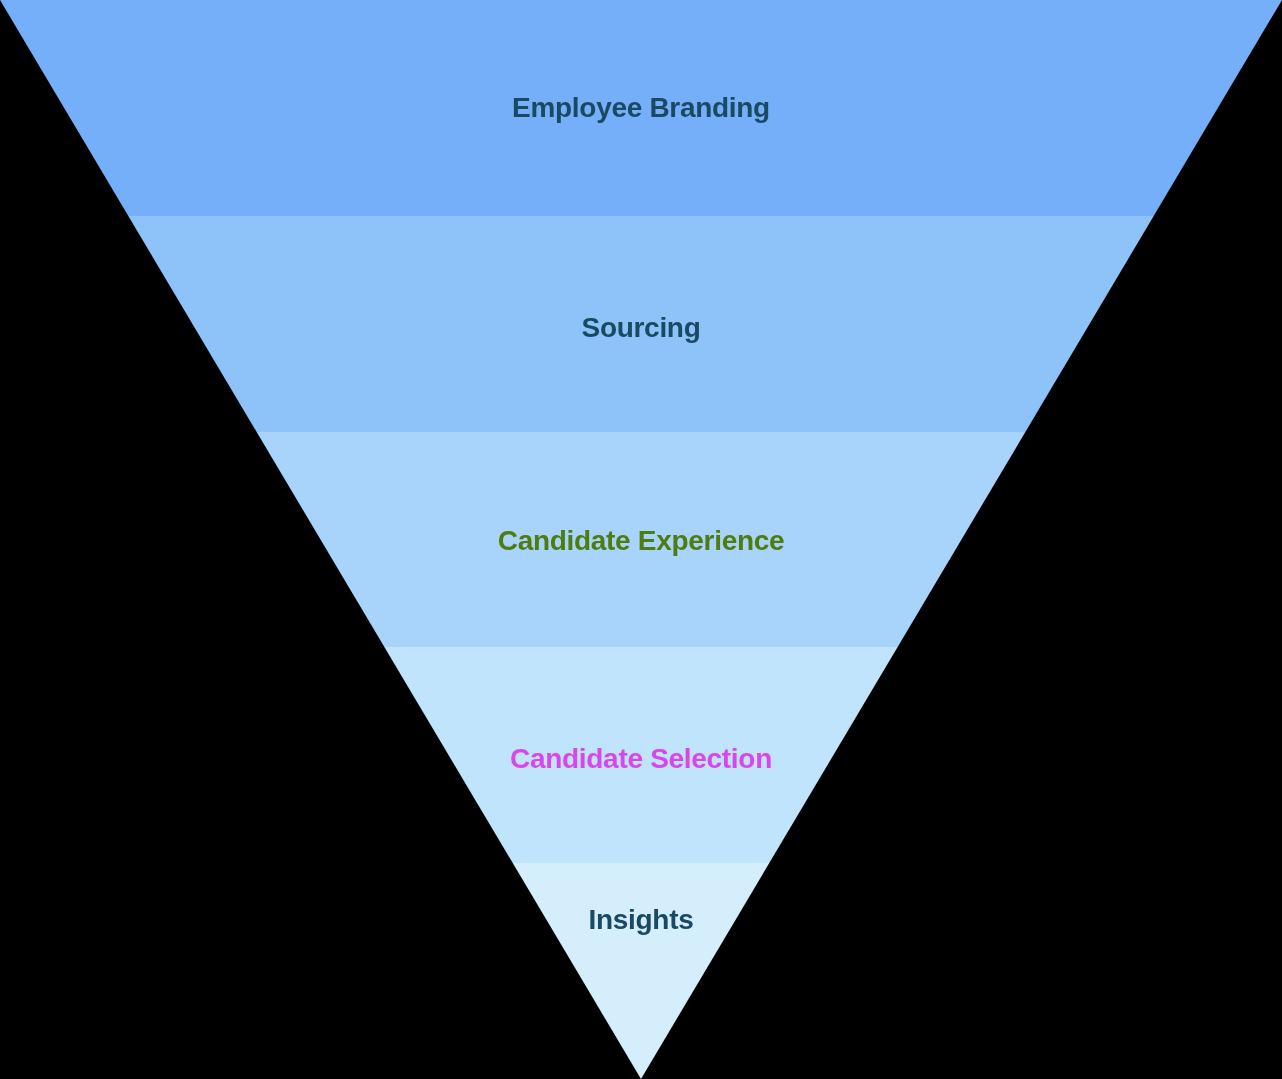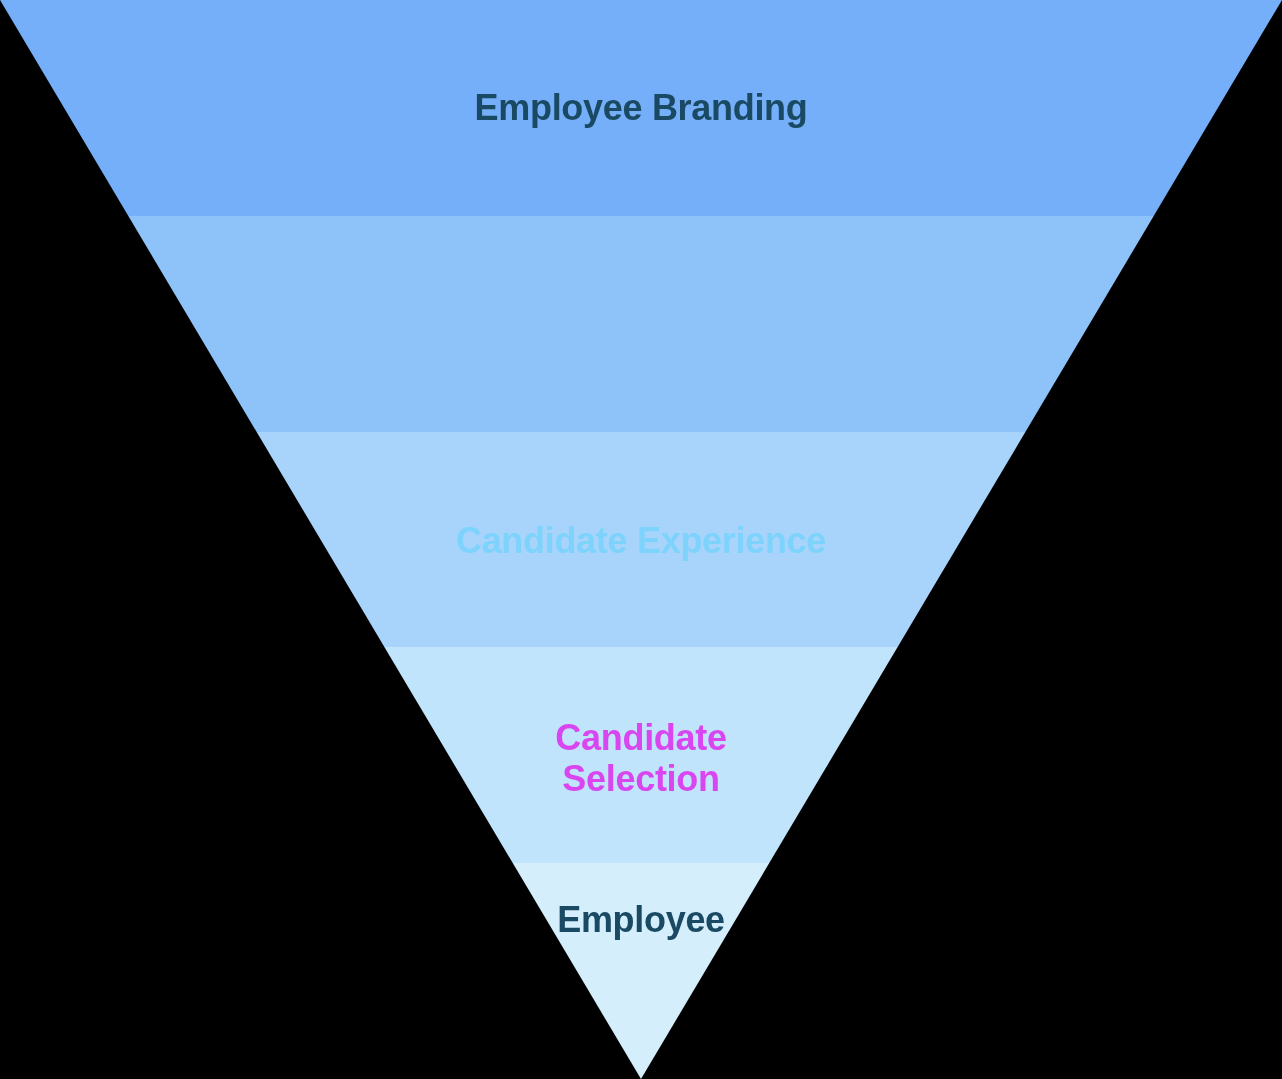--- a/index.html
+++ b/index.html
@@ -27,21 +27,21 @@
   }
   .band {
     width: 100%;
     height: 20%;
   }
   .layer-label {
     position: absolute;
     left: 50%;
     transform: translate(-50%, -50%);
     font-weight: bold;
-    font-size: 36px;
+    font-size: 28px;
     line-height: 41px;
     letter-spacing: -0.3px;
     color: #1A4A63;
     text-align: center;
     white-space: nowrap;
   }
   .layer-label.wrap {
     white-space: normal;
     width: 300px;
   }
@@ -57,18 +57,19 @@
 <div class="stage">
   <div class="funnel">
 
     <div class="band" style="background-color: rgb(117, 175, 249);"></div>
     <div class="band" style="background-color: rgb(142, 195, 250);"></div>
     <div class="band" style="background-color: rgb(168, 212, 251);"></div>
     <div class="band" style="background-color: rgb(192, 228, 252);"></div>
     <div class="band" style="background-color: rgb(212, 238, 252);"></div>
 
     <div id="label-0" class="layer-label" style="color: rgb(26, 74, 99);">Employee Branding</div>
-    <div id="label-2" class="layer-label" style="color: #7dd3fc;">Candidate Experience</div>
+    <div id="label-1" class="layer-label" style="color: rgb(26, 74, 99);">Sourcing</div>
+    <div id="label-2" class="layer-label" style="color: #4d7c0f;">Candidate Experience</div>
     <div id="label-3" class="layer-label wrap" style="color: #d946ef;">Candidate Selection</div>
-    <div id="label-4" class="layer-label" style="color: rgb(26, 74, 99);">Employee</div>
+    <div id="label-4" class="layer-label" style="color: rgb(26, 74, 99);">Insights</div>
 
   </div>
 </div>
 
 </body></html>

